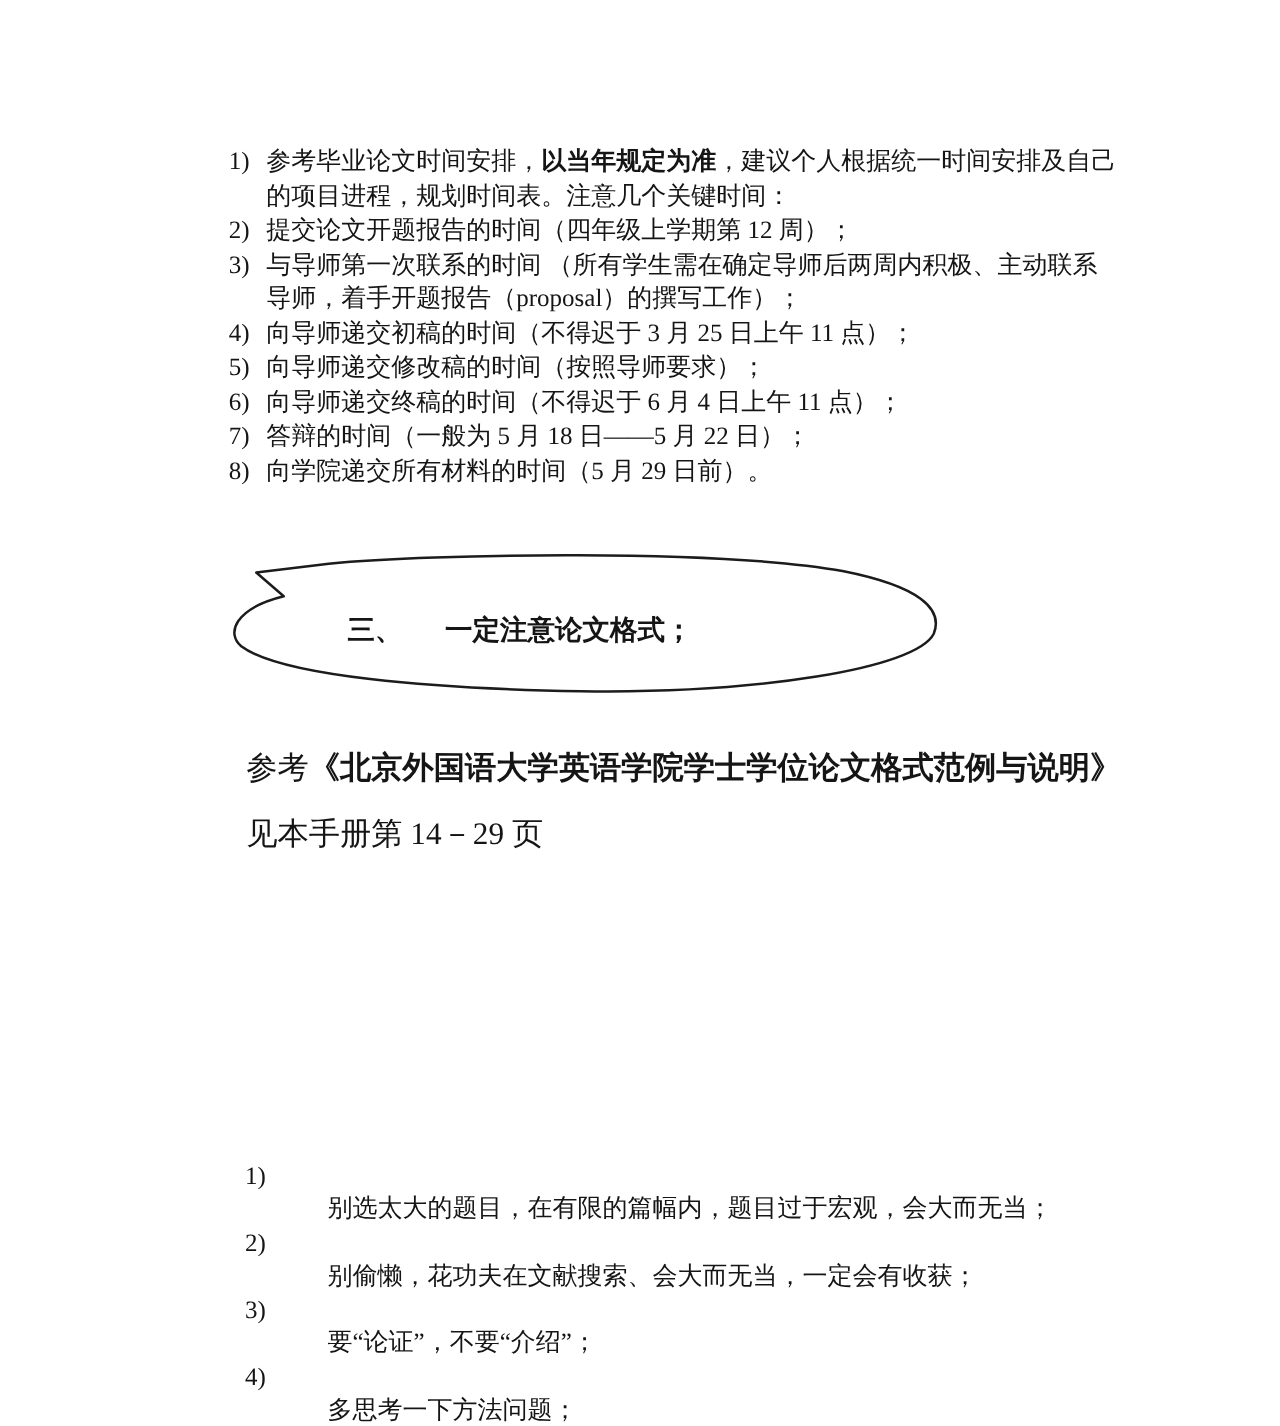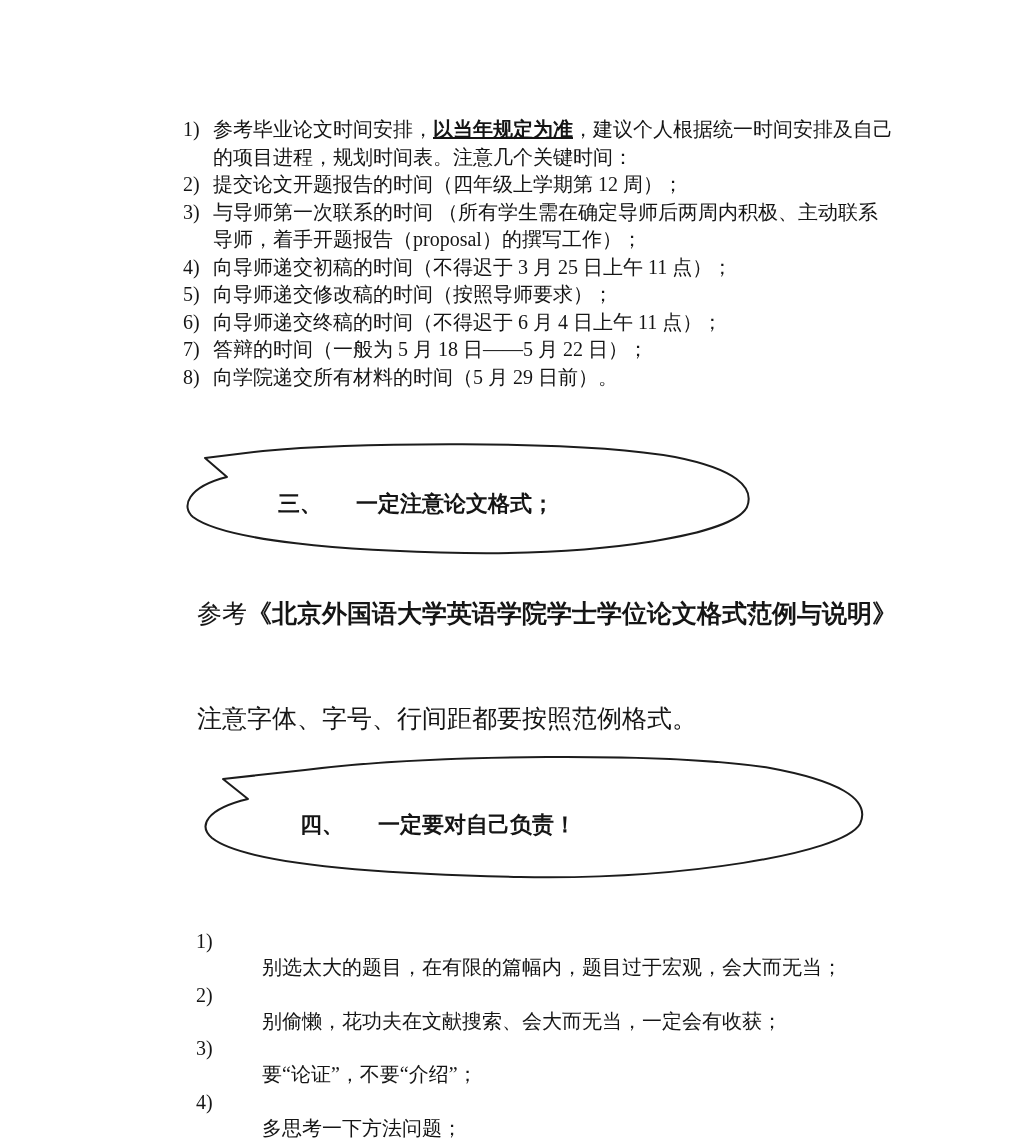--- a/index.html
+++ b/index.html
@@ -12,21 +12,21 @@
   .page { position:absolute; inset:0; background:#ffffff; overflow:hidden; }
 
   
   .timeline-list {
     position:absolute; left:183px; top:116px; width:712px;
     font-size:20px; line-height:27.5px;
   }
   .t-item { display:flex; }
   .t-item .num { width:30px; flex:0 0 30px; }
   .t-item .txt { flex:1; }
-  .emph { font-weight:bold; text-decoration:underline; }
+  .emph { font-weight:bold; }
 
   
   .bubble { position:absolute; }
   .bubble svg { position:absolute; left:0; top:0; }
   .bubble-label {
     position:absolute; font-weight:bold; font-size:22px; white-space:nowrap;
   }
   .bubble-label .b-num { margin-right:34px; }
 
   
@@ -87,30 +87,22 @@
       <path d="M30,15 L88,8 C170,0 400,-4 500,14 C560,26 580,44 572,64 C558,92 430,112 290,110 C170,108 50,98 18,74 C6,64 12,44 52,34 Z" fill="#ffffff" stroke="#1c1c1c" stroke-width="2" stroke-linejoin="round"></path>
     </svg>
     <div class="bubble-label" style="left:103px; top:46px;text-align:center;">
       <span class="b-num">三、</span><span>一定注意论文格式；</span>
     </div>
   </div>
 
   <div class="para" style="top:597px;">
     <span>参考</span><span class="bold">《北京外国语大学英语学院学士学位论文格式范例与说明》</span>
   </div>
-  <div class="para" style="top:702px;">注意字体、字号、行间距都要按照范例格式。</div>
+  <div class="para" style="top:650px;">见本手册第 14－29 页</div>
 
-  <div class="bubble" style="left:190px; top:752px; width:690px; height:130px;">
-    <svg width="690" height="130" viewBox="0 0 690 130">
-      <path d="M33,27 L115,18 C240,2 480,0 580,16 C645,28 682,46 670,72 C652,102 490,128 330,125 C190,122 55,112 22,86 C8,74 16,57 58,47 Z" fill="#ffffff" stroke="#1c1c1c" stroke-width="2" stroke-linejoin="round"></path>
-    </svg>
-    <div class="bubble-label" style="left:110px; top:58px;">
-      <span class="b-num">四、</span><span>一定要对自己负责！</span>
-    </div>
-  </div>
 
   <div class="advice-list">
     <div class="a-item">
       <span class="num">1)</span>
       <span class="txt">别选太大的题目，在有限的篇幅内，题目过于宏观，会大而无当；</span>
     </div>
     <div class="a-item">
       <span class="num">2)</span>
       <span class="txt">别偷懒，花功夫在文献搜索、会大而无当，一定会有收获；</span>
     </div>

